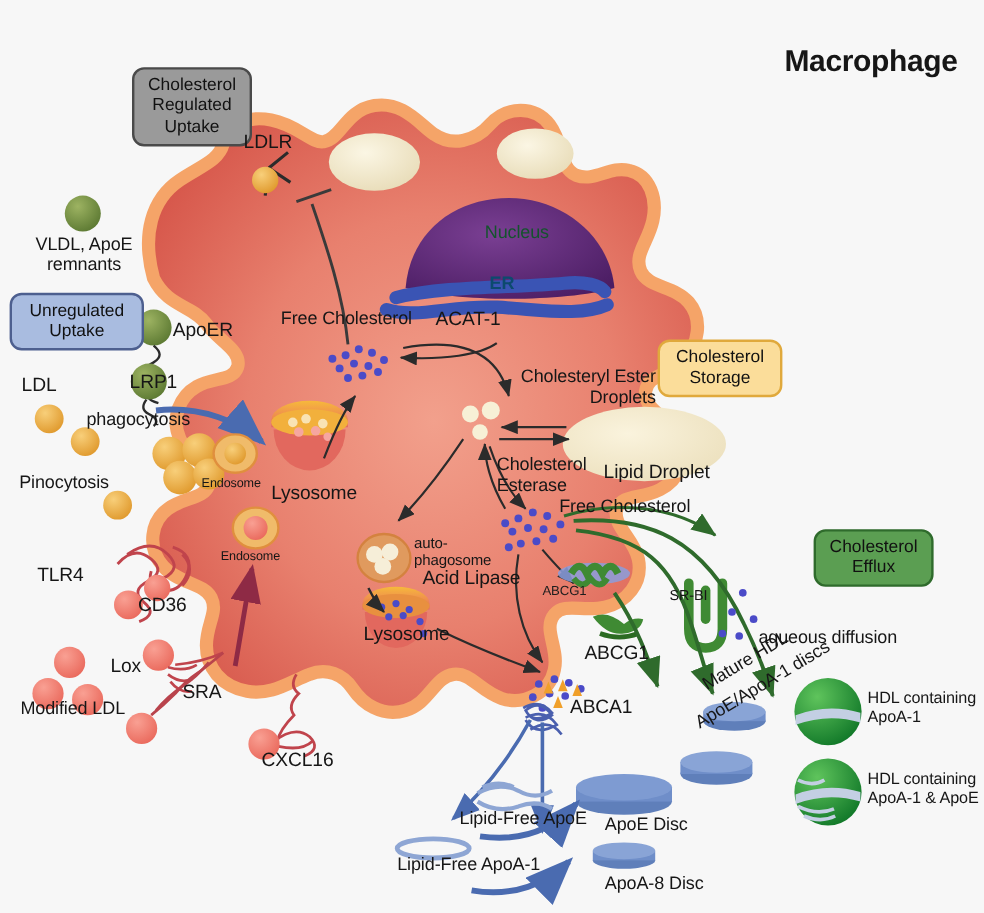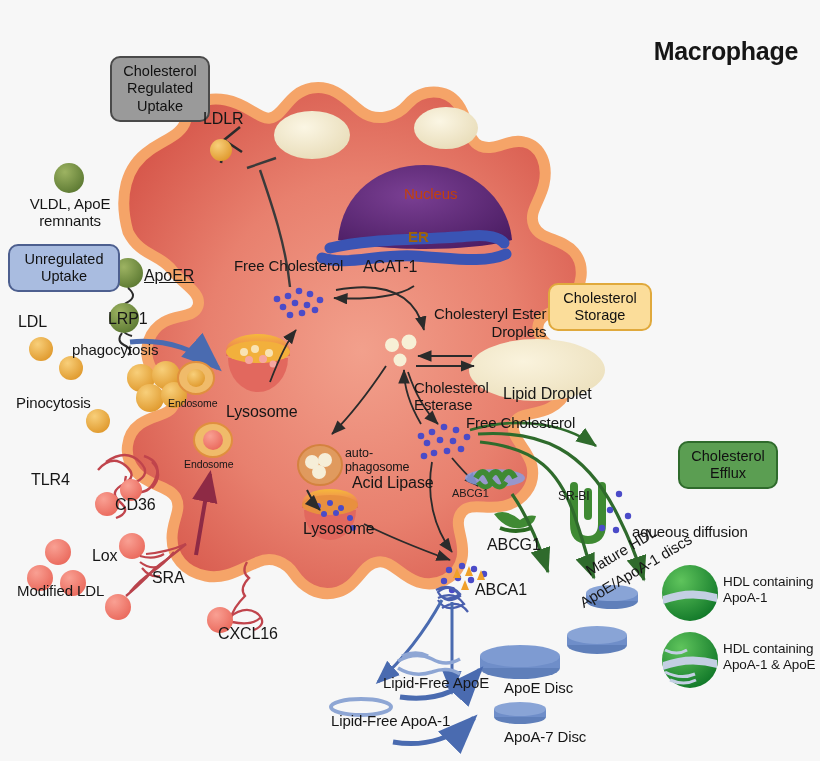--- a/index.html
+++ b/index.html
@@ -423,42 +423,42 @@
 Regulated
 Uptake</div>
 <div class="cbox blue" style="left:8px;top:244px;width:108px;height:44px;white-space:pre-line;">Unregulated
 Uptake</div>
 <div class="cbox yellow" style="left:548px;top:283px;width:100px;height:44px;white-space:pre-line;">Cholesterol
 Storage</div>
 <div class="cbox green" style="left:678px;top:441px;width:96px;height:44px;white-space:pre-line;">Cholesterol
 Efflux</div>
 
 <div class="lbl" style="left:203px;top:110px;font-size:16px;">LDLR</div>
-<div class="lbl" style="left:144px;top:267px;font-size:16px;text-decoration:underline;">ApoER</div>
+<div class="lbl" style="left:144px;top:267px;font-size:16px;">ApoER</div>
 <div class="lbl" style="left:108px;top:310px;font-size:16px;">LRP1</div>
 <div class="lbl" style="left:31px;top:471px;font-size:16px;">TLR4</div>
 <div class="lbl" style="left:115px;top:496px;font-size:16px;text-align:center;">CD36</div>
 <div class="lbl" style="left:92px;top:547px;font-size:16px;">Lox</div>
 <div class="lbl" style="left:152px;top:569px;font-size:16px;">SRA</div>
 <div class="lbl" style="left:218px;top:625px;font-size:16px;">CXCL16</div>
 <div class="lbl" style="left:452px;top:487px;font-size:11px;color:#1d1d1d;">ABCG1</div>
 <div class="lbl" style="left:487px;top:536px;font-size:16px;">ABCG1</div>
 <div class="lbl" style="left:475px;top:581px;font-size:16px;">ABCA1</div>
 <div class="lbl" style="left:558px;top:490px;font-size:12px;text-align:right;">SR-BI</div>
 
 <div class="lbl" style="left:18px;top:196px;font-size:15px;text-align:center;width:104px;white-space:pre-line;">VLDL, ApoE
 remnants</div>
 <div class="lbl" style="left:18px;top:313px;font-size:16px;">LDL</div>
 <div class="lbl" style="left:17px;top:583px;font-size:15px;">Modified LDL</div>
 
 <div class="lbl" style="left:72px;top:342px;font-size:15px;">phagocytosis</div>
 <div class="lbl" style="left:16px;top:395px;font-size:15px;">Pinocytosis</div>
 
-<div class="lbl" style="left:404px;top:186px;font-size:15px;color:#c2410c;">Nucleus</div>
-<div class="lbl" style="left:408px;top:229px;font-size:15px;font-weight:bold;color:#a16207;">ER</div>
+<div class="lbl" style="left:404px;top:186px;font-size:15px;color:#14532d;">Nucleus</div>
+<div class="lbl" style="left:408px;top:229px;font-size:15px;font-weight:bold;color:#0c4a6e;">ER</div>
 <div class="lbl" style="left:168px;top:398px;font-size:10.5px;">Endosome</div>
 <div class="lbl" style="left:184px;top:459px;font-size:10.5px;">Endosome</div>
 <div class="lbl" style="left:226px;top:403px;font-size:16px;">Lysosome</div>
 <div class="lbl" style="left:303px;top:520px;font-size:16px;">Lysosome</div>
 <div class="lbl" style="left:345px;top:446px;font-size:12.5px;white-space:pre-line;line-height:1.15;">auto-
 phagosome</div>
 <div class="lbl" style="left:503px;top:361px;font-size:16px;margin-top:24px;">Lipid Droplet</div>
 
 <div class="lbl" style="left:363px;top:258px;font-size:16px;">ACAT-1</div>
 <div class="lbl" style="left:414px;top:379px;font-size:15px;white-space:pre-line;line-height:1.16;">Cholesterol
@@ -474,15 +474,15 @@
 <div class="lbl rot" style="left:583px;top:565px;font-size:15px;transform:rotate(-31deg);">Mature HDL</div>
 <div class="lbl rot" style="left:577px;top:597px;font-size:15px;transform:rotate(-31deg);">ApoE/ApoA-1 discs</div>
 <div class="lbl" style="left:723px;top:574px;font-size:13.5px;white-space:pre-line;line-height:1.2;">HDL containing
 ApoA-1</div>
 <div class="lbl" style="left:723px;top:641px;font-size:13.5px;white-space:pre-line;line-height:1.2;">HDL containing
 ApoA-1 &amp; ApoE</div>
 
 <div class="lbl" style="left:383px;top:675px;font-size:15px;">Lipid-Free ApoE</div>
 <div class="lbl" style="left:331px;top:713px;font-size:15px;">Lipid-Free ApoA-1</div>
 <div class="lbl" style="left:504px;top:680px;font-size:15px;">ApoE Disc</div>
-<div class="lbl" style="left:504px;top:729px;font-size:15px;">ApoA-7 Disc</div>
+<div class="lbl" style="left:504px;top:729px;font-size:15px;">ApoA-8 Disc</div>
 
 </div>
 
 </body></html>

